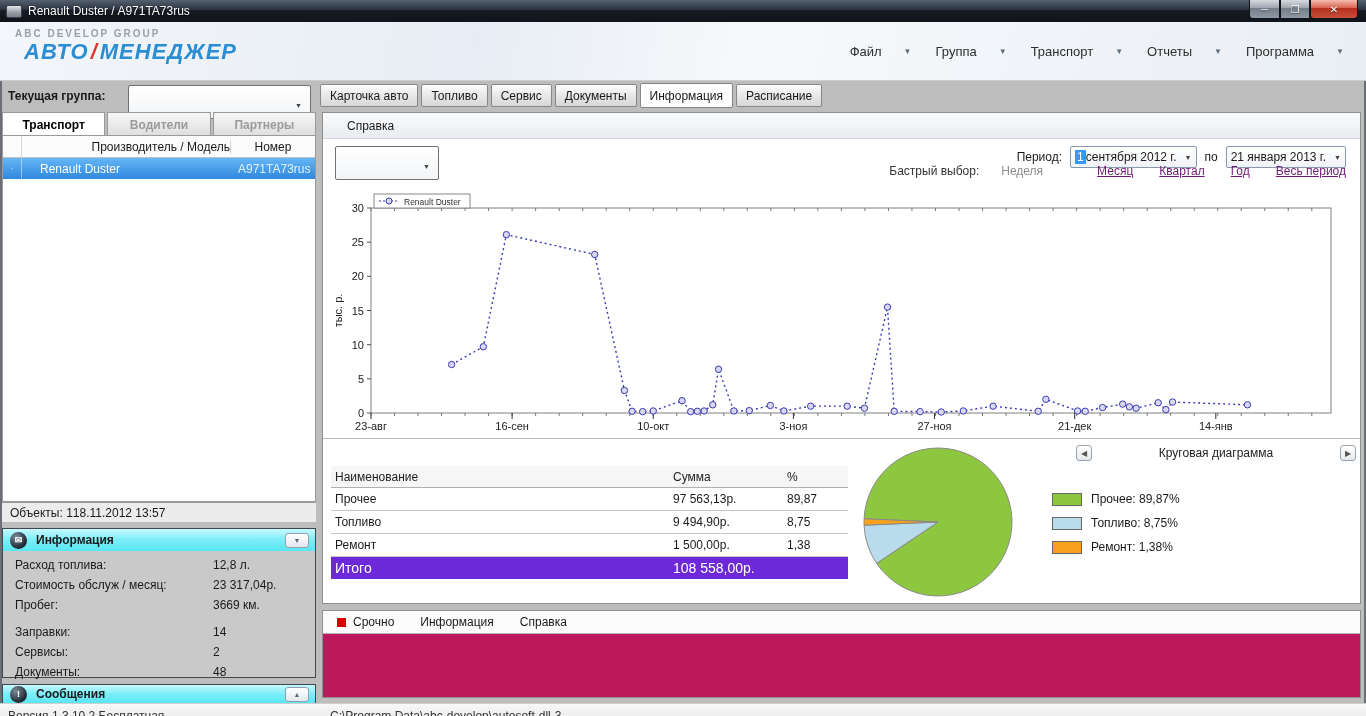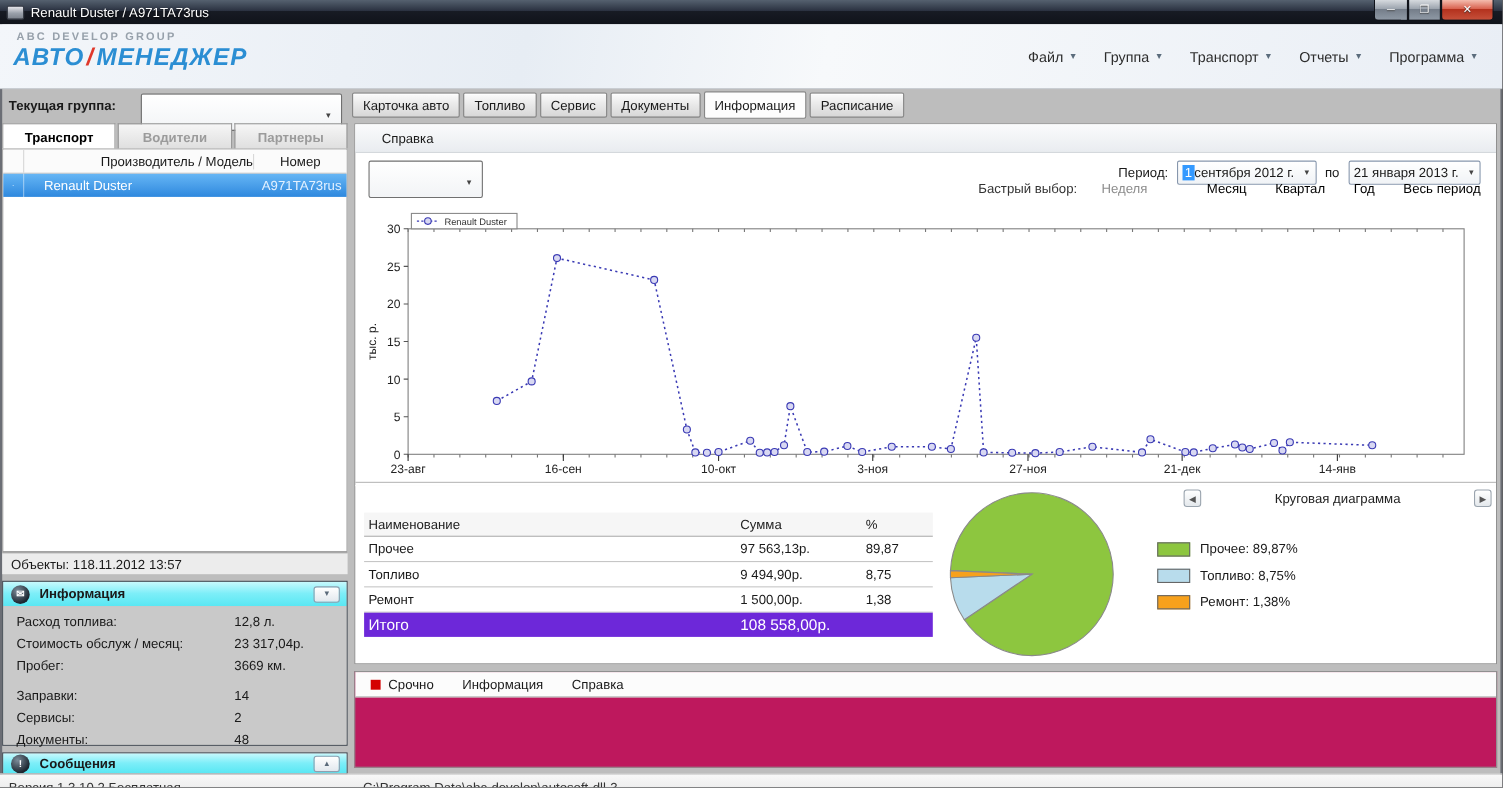--- a/index.html
+++ b/index.html
@@ -21,24 +21,24 @@
     background:linear-gradient(#d6dade,#9ba3ad 45%,#747d89 46%,#8f99a5);text-shadow:0 1px 1px #333;}
   .winbtn.min{width:29px;border-radius:0 0 0 4px;}
   .winbtn.res{width:28px;border-radius:0;}
   .winbtn.close{width:46px;background:linear-gradient(#f4bcae,#d8604d 45%,#b3311d 46%,#c6503a);}
   
   .header{position:absolute;left:0;top:22px;right:0;height:58px;
     background:linear-gradient(100deg,#f3f6fa 0%,#e7edf4 35%,#f7f9fb 55%,#e9eef5 100%);
     border-bottom:1px solid #c9cdd2;}
   .logo{position:absolute;left:12px;top:7px;line-height:1;}
   .logo-group{font-size:10px;font-weight:bold;letter-spacing:2px;color:#97a1ab;margin-left:3px;}
-  .logo-name{font-size:22px;font-weight:bold;font-style:italic;color:#2b8ed3;letter-spacing:1px;margin-top:2px;}
+  .logo-name{font-size:22px;font-weight:bold;font-style:italic;color:#2b8ed3;letter-spacing:1px;margin-top:2px;margin-left:12px;}
   .logo-slash{color:#e0382b;padding:0 2px;}
   .menu{position:absolute;right:22px;top:0;height:58px;display:flex;align-items:center;gap:24px;}
-  .menu-item{font-size:13px;color:#2d2d2d;display:flex;align-items:center;gap:5px;cursor:default;}
+  .menu-item{font-size:13px;color:#2d2d2d;display:flex;align-items:center;gap:22px;cursor:default;}
   .menu-caret{font-size:8px;color:#5b6c7c;}
   
   .group-label{position:absolute;left:8px;top:89px;font-weight:bold;}
   .combo{background:#fff;border:1px solid #707070;border-radius:2px;display:flex;
     box-sizing:border-box;padding:16px 4px;position:absolute;height:22px;
     background:linear-gradient(#fff,#f2f4f6);}
   .combo .val{flex:1;white-space:nowrap;overflow:hidden;}
   .combo .arr{width:15px;text-align:center;font-size:7px;color:#444;flex:0 0 auto;}
   #group-combo{left:128px;top:85px;width:183px;}
   #filter-combo{left:334px;top:145px;width:104px;}
@@ -95,21 +95,21 @@
     border:1px solid #909090;box-sizing:border-box;}
   .content-head{height:25px;background:linear-gradient(#fafbfc,#e9ecf0);border-bottom:1px solid #d0d4d9;
     display:flex;align-items:center;padding-left:24px;}
   .period-row{position:absolute;top:33px;right:14px;display:flex;align-items:center;gap:8px;}
   .datepick{height:22px;border:1px solid #8797ad;border-radius:2px;background:linear-gradient(#fff,#f0f3f6);
     display:flex;align-items:center;padding:0 4px;box-sizing:border-box;}
   .datepick .arr{font-size:7px;color:#444;margin-left:8px;}
   .hl{background:#3399ff;color:#fff;padding:0 2px;}
   .quick-row{position:absolute;top:51px;right:14px;display:flex;align-items:center;gap:12px;}
   .quick-label{color:#333;margin-right:10px;}
-  .qlink{color:#000000;cursor:pointer;}
+  .qlink{color:#701a75;text-decoration:underline;cursor:pointer;}
   .qlink.disabled{color:#8d8d8d;text-decoration:none;margin-right:28px;cursor:default;}
   #line-chart{position:absolute;left:8px;top:80px;width:1020px;height:241px;}
   .divider{position:absolute;left:0;right:0;top:325px;height:2px;border-top:1px solid #b9b9b9;border-bottom:1px solid #fdfdfd;}
   
   .sum-table{position:absolute;left:8px;top:330px;width:517px;margin-top:23px;}
   .sum-row{display:flex;height:22px;align-items:center;border-bottom:1px solid #c6c6c6;}
   .sum-row.head{height:21px;background:#f6f6f6;border-bottom:1px solid #b0b0b0;color:#222;}
   .sum-row .cn{width:342px;padding-left:4px;box-sizing:border-box;}
   .sum-row .cs{width:114px;}
   .sum-row .cp{flex:1;}

